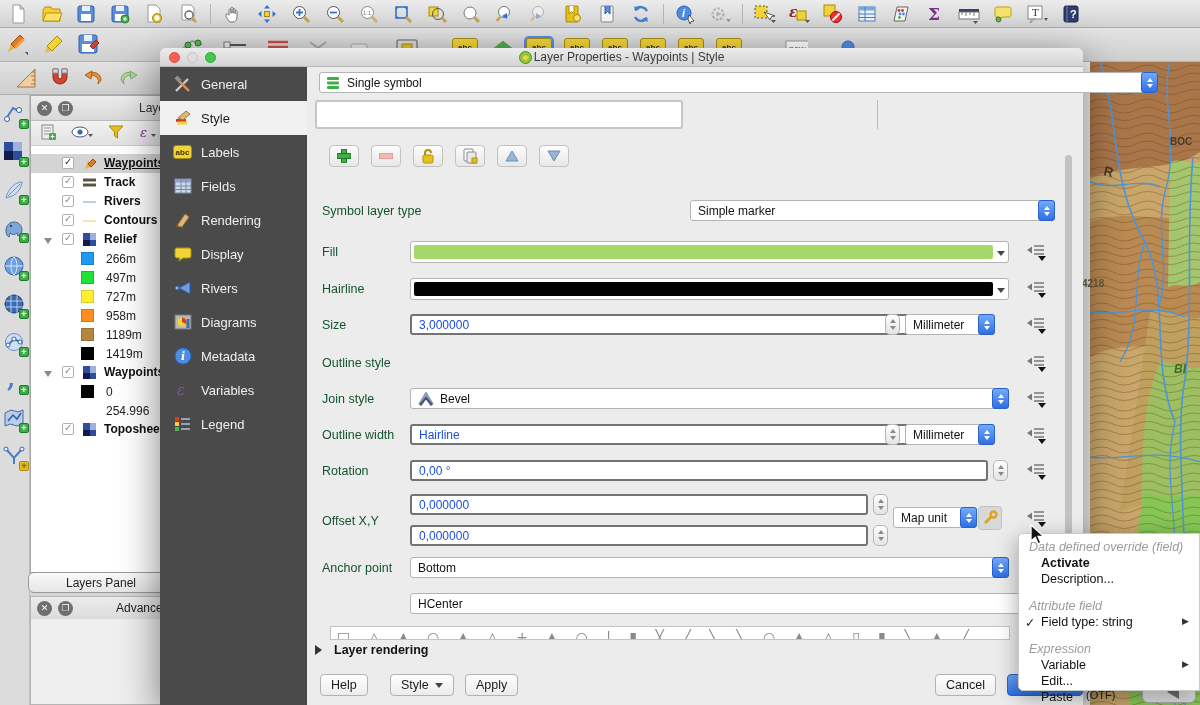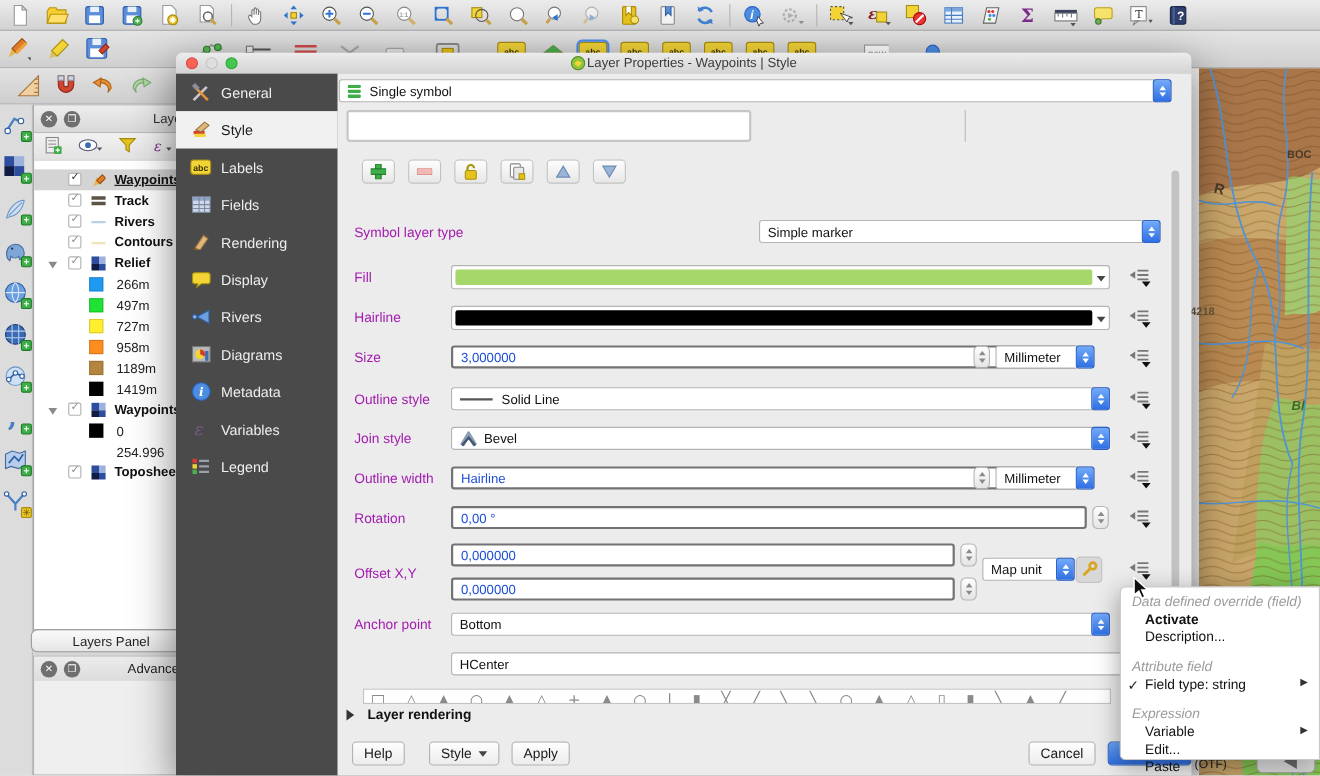--- a/index.html
+++ b/index.html
@@ -98,21 +98,21 @@
                  align-items:center; justify-content:center; gap:2px; border:1px solid #2a62c8; }
   .tri-up { width:0; height:0; border:3px solid transparent; border-bottom:4px solid #fff; }
   .tri-dn { width:0; height:0; border:3px solid transparent; border-top:4px solid #fff; }
   .field { position:absolute; height:21px; background:#fff; border:2px solid #737373; border-radius:3px;
            display:flex; align-items:center; padding-left:7px; font-size:12px; color:#1d4ed8; }
   .stepper { position:absolute; width:15px; height:21px; background:linear-gradient(#fefefe,#e4e4e4);
              border:1px solid #b4b4b4; border-radius:5px; display:flex; flex-direction:column;
              align-items:center; justify-content:center; gap:3px; }
   .stepper .su { width:0; height:0; border:3px solid transparent; border-bottom:4px solid #8a8a8a; }
   .stepper .sd { width:0; height:0; border:3px solid transparent; border-top:4px solid #8a8a8a; }
-  .flabel { position:absolute; font-size:12.5px; color:#a21caf; }
+  .flabel { position:absolute; font-size:12.5px; color:#14532d; }
   .colorbtn { position:absolute; height:22px; background:#fff; border:1px solid #b4b4b4; border-radius:3px; }
   .colorbar { position:absolute; left:3px; top:3px; right:15px; bottom:3px; border-radius:2px; }
   .colorbtn .drop { position:absolute; right:3px; bottom:2px; width:0; height:0; border:4px solid transparent; border-top:5px solid #444; }
   .ddbtn { position:absolute; width:23px; height:22px; }
   .mini-btn { position:absolute; width:30px; height:22px; background:linear-gradient(#fdfdfd,#e7e7e7);
               border:1px solid #c2c2c2; border-radius:4px; display:flex; align-items:center; justify-content:center; }
   .mac-btn { position:absolute; height:22px; background:linear-gradient(#fefefe,#ececec); border:1px solid #b2b2b2;
              border-radius:4px; display:flex; align-items:center; justify-content:center; font-size:12.5px;
              color:#1a1a1a; padding:0 10px; }
   .mac-btn.primary { background:linear-gradient(#6aa5f9,#2f70e5); color:#fff; border-color:#2a62c8; }
@@ -813,21 +813,21 @@
               <rect x="1" y="6" width="4" height="4" fill="#f2d437"></rect>
               <rect x="1" y="11" width="4" height="4" fill="#4caf50"></rect>
               <path d="M7 3h9M7 8h9M7 13h9" stroke="#9aa0ad" stroke-width="2"></path>
             </svg>
           </span>
         <span>Legend</span>
       </div>
     </div>
 
     <div class="dcontent">
-      <div class="combo" style="left:1px;top:5px;width:757px">
+      <div class="combo" style="left:12px;top:5px;width:839px">
         <svg width="14" height="12" style="margin-right:6px">
             <rect y="0" width="12" height="3" rx="1" fill="#3fae49"></rect>
             <rect y="4.5" width="12" height="3" rx="1" fill="#3fae49"></rect>
             <rect y="9" width="12" height="3" rx="1" fill="#3fae49"></rect>
           </svg>
         <span>Single symbol</span>
         <span class="spin">
             <span class="tri-up"></span>
             <span class="tri-dn"></span>
           </span>
@@ -917,30 +917,20 @@
             <span class="tri-dn"></span>
           </span>
       </div>
       <div class="ddbtn" style="left:718px;top:247px"><svg width="23" height="22">
             <path d="M9 5h10M9 9h10M9 13h10" stroke="#777" stroke-width="1.6"></path>
             <path d="M2 9l5-3.5v7z" fill="#777"></path>
             <path d="M13 15h8l-4 5z" fill="#111"></path>
           </svg></div>
 
       <div class="flabel" style="left:15px;top:289px">Outline style</div>
-      <div class="combo" style="left:103px;top:285px;width:599px">
-        <svg width="30" height="4" style="margin-right:8px">
-            <path d="M0 2h30" stroke="#555" stroke-width="2"></path>
-          </svg>
-        <span>Solid Line</span>
-        <span class="spin">
-            <span class="tri-up"></span>
-            <span class="tri-dn"></span>
-          </span>
-      </div>
       <div class="ddbtn" style="left:718px;top:285px"><svg width="23" height="22">
             <path d="M9 5h10M9 9h10M9 13h10" stroke="#777" stroke-width="1.6"></path>
             <path d="M2 9l5-3.5v7z" fill="#777"></path>
             <path d="M13 15h8l-4 5z" fill="#111"></path>
           </svg></div>
 
       <div class="flabel" style="left:15px;top:325px">Join style</div>
       <div class="combo" style="left:103px;top:321px;width:599px">
         <svg width="16" height="14" style="margin-right:6px">
             <path d="M2 13L8 3l6 10" fill="none" stroke="#8a9bb5" stroke-width="4"></path>

